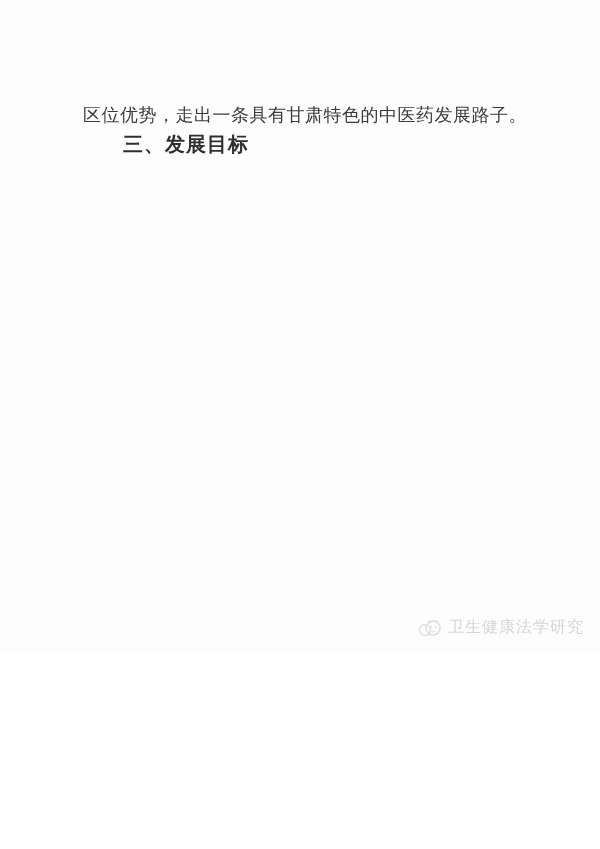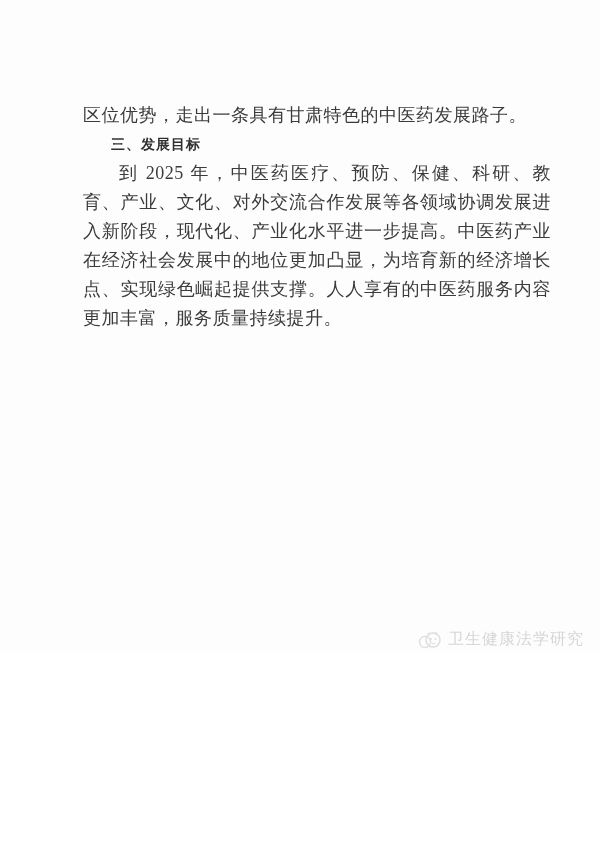--- a/index.html
+++ b/index.html
@@ -33,31 +33,31 @@
     letter-spacing: 0.5px;
   }
   .para.no-indent {
     text-indent: 0;
   }
   .heading {
     margin: 0;
     padding: 0;
     font-family: "Liberation Sans", "DejaVu Sans", sans-serif;
     font-weight: 700;
-    font-size: 14px;
+    font-size: 20px;
     line-height: 29px;
     text-indent: 2em;
     letter-spacing: 1px;
     color: #2f2f2f;
     text-align: left;
   }
   .watermark {
     position: absolute;
     right: 16px;
-    bottom: 2px;
+    bottom: 14px;
     display: flex;
     align-items: center;
     gap: 5px;
     user-select: none;
   }
   .wm-icon svg {
     display: block;
   }
   .wm-text {
     font-family: "Liberation Sans", "DejaVu Sans", sans-serif;
@@ -68,21 +68,20 @@
   }
 </style>
 </head>
 <body>
 
 <div class="page">
 
   <div class="content">
     <p class="para no-indent">区位优势，走出一条具有甘肃特色的中医药发展路子。</p>
     <h3 class="heading">三、发展目标</h3>
-    <p class="para">到 2025 年，中医药医疗、预防、保健、科研、教育、产业、文化、对外交流合作发展等各领域协调发展进入新阶段，现代化、产业化水平进一步提高。中医药产业在经济社会发展中的地位更加凸显，为培育新的经济增长点、实现绿色崛起提供支撑。人人享有的中医药服务内容更加丰富，服务质量持续提升。</p>
   </div>
 
   <div class="watermark">
     <span class="wm-icon">
       <svg width="27" height="24" viewBox="0 0 27 24">
         <circle cx="9" cy="15" r="5.5" fill="none" stroke="#e0e0e0" stroke-width="1.4"></circle>
         <circle cx="17" cy="13" r="7" fill="none" stroke="#dcdcdc" stroke-width="1.4"></circle>
         <circle cx="13" cy="7" r="1.4" fill="#e2e2e2"></circle>
         <circle cx="20" cy="6.5" r="1.4" fill="#e2e2e2"></circle>
         <circle cx="15" cy="12" r="1" fill="#dedede"></circle>

